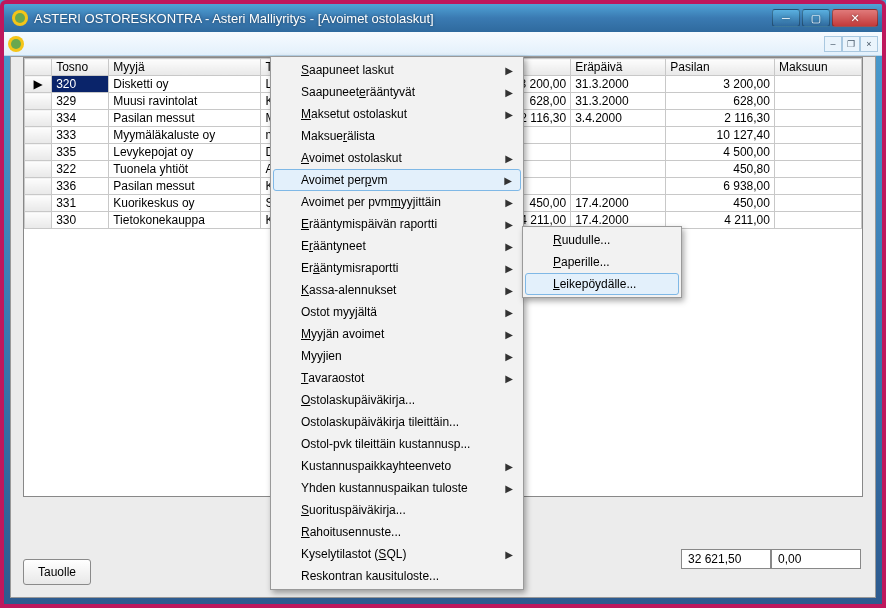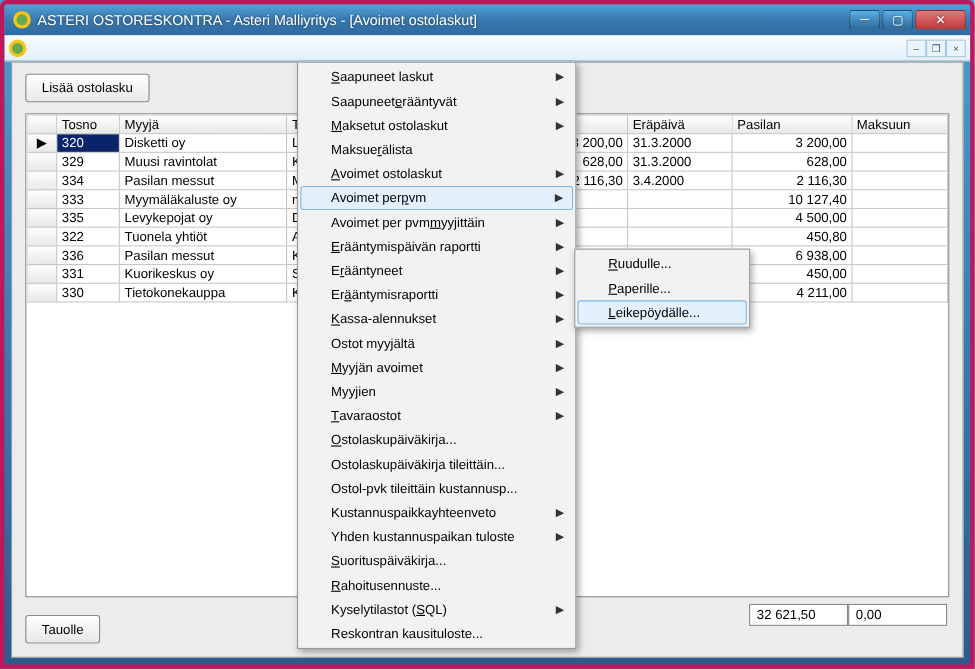--- a/index.html
+++ b/index.html
@@ -71,23 +71,20 @@
   <div class="menubar">
     <span class="app-icon"></span>
     <div class="mdi-btns">
       <div class="mdi-btn">–</div>
       <div class="mdi-btn">❐</div>
       <div class="mdi-btn">×</div>
     </div>
   </div>
 
   <div class="client">
-    <div class="toolbar-area">
-      <button class="btn"><span>Lisää ostolasku</span></button>
-    </div>
 
     <div class="grid-wrap">
       <table id="grid">
         <thead>
             <tr id="hdr-row">
               <th class="rowhdr" style="width: 20px;"></th>
               <th style="width: 42px;">Tosno</th>
               <th style="width: 112px;">Myyjä</th>
               <th style="width: 84px;">Tavara</th>
               <th style="width: 20px;">L</th>

